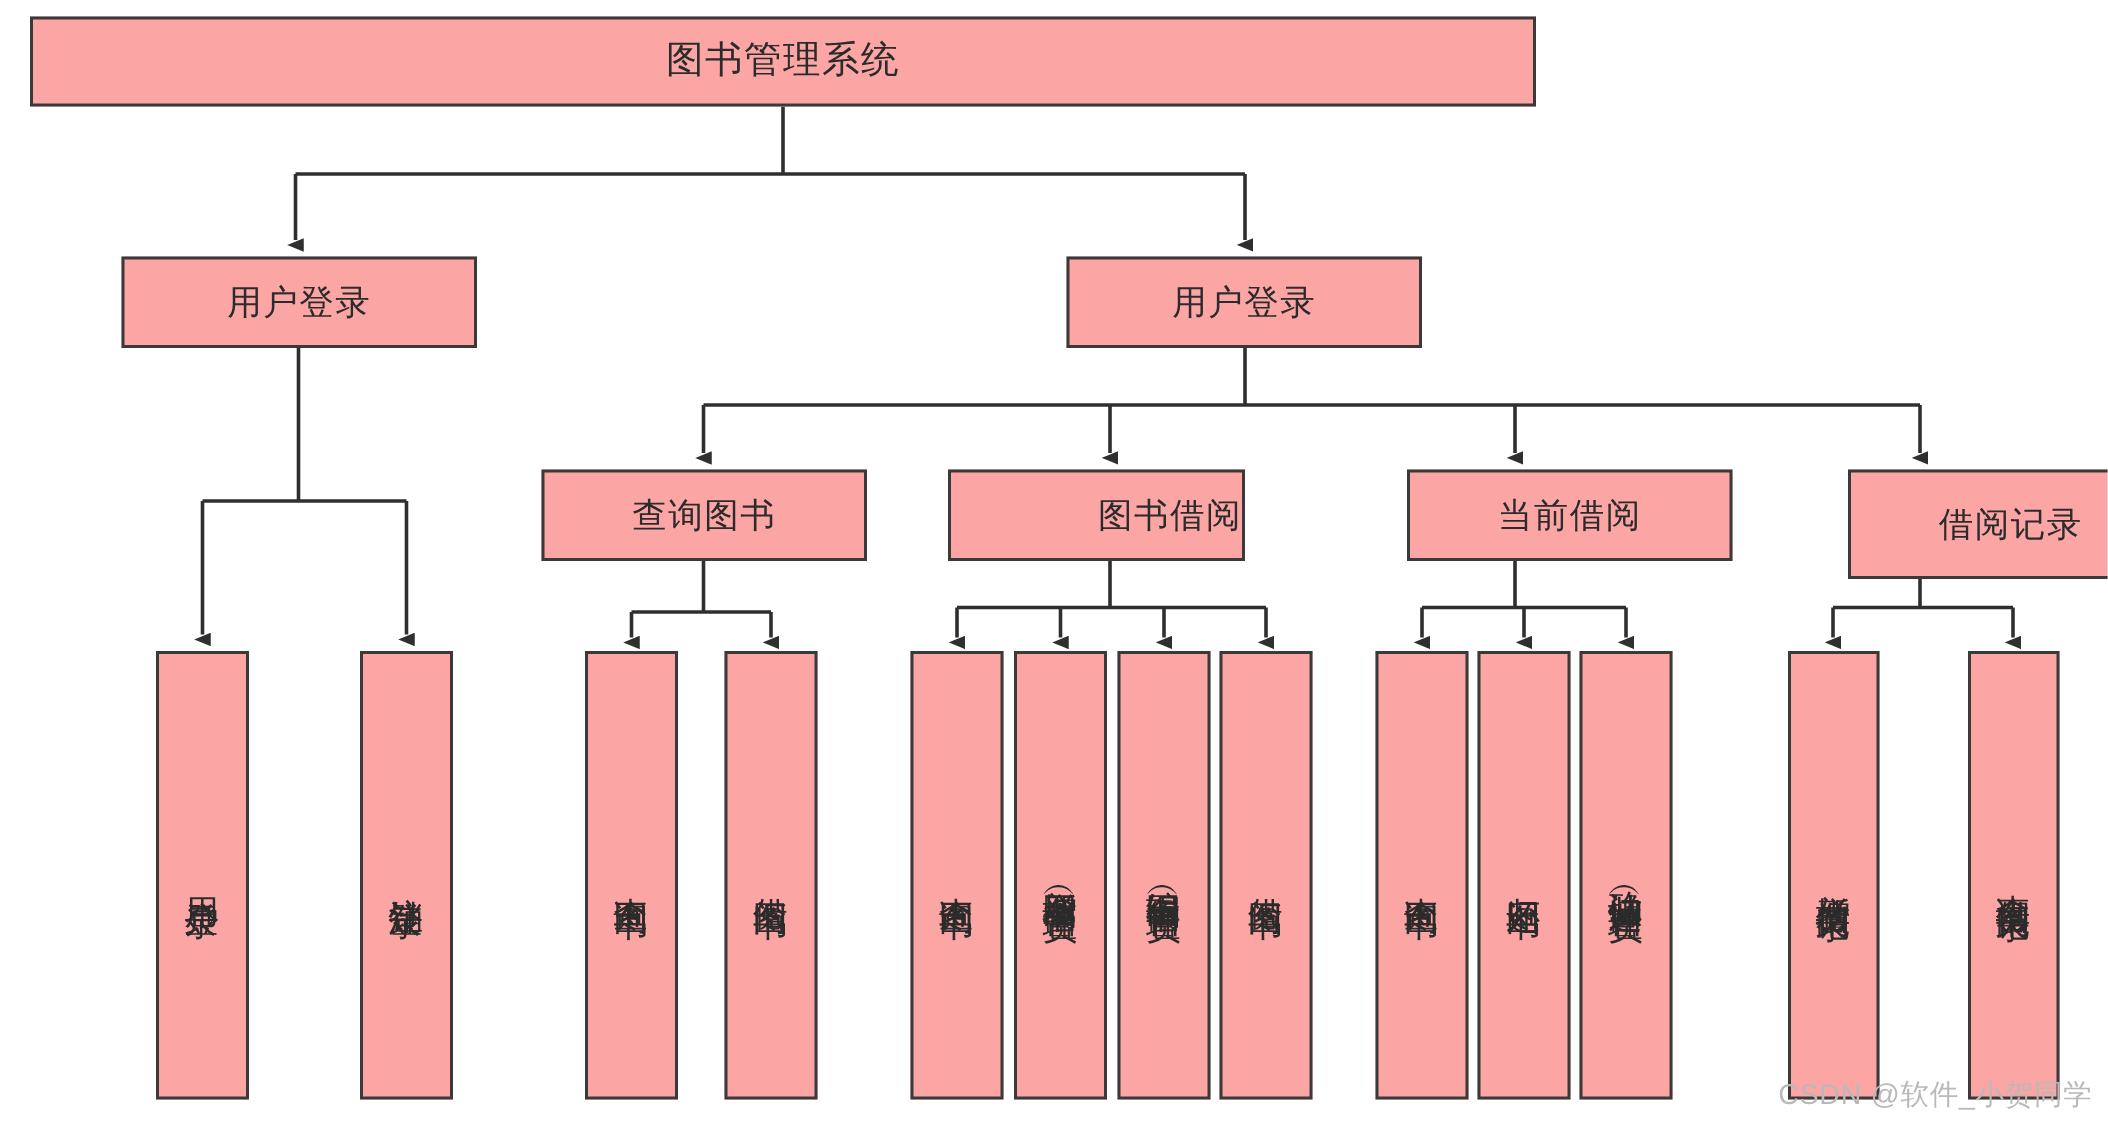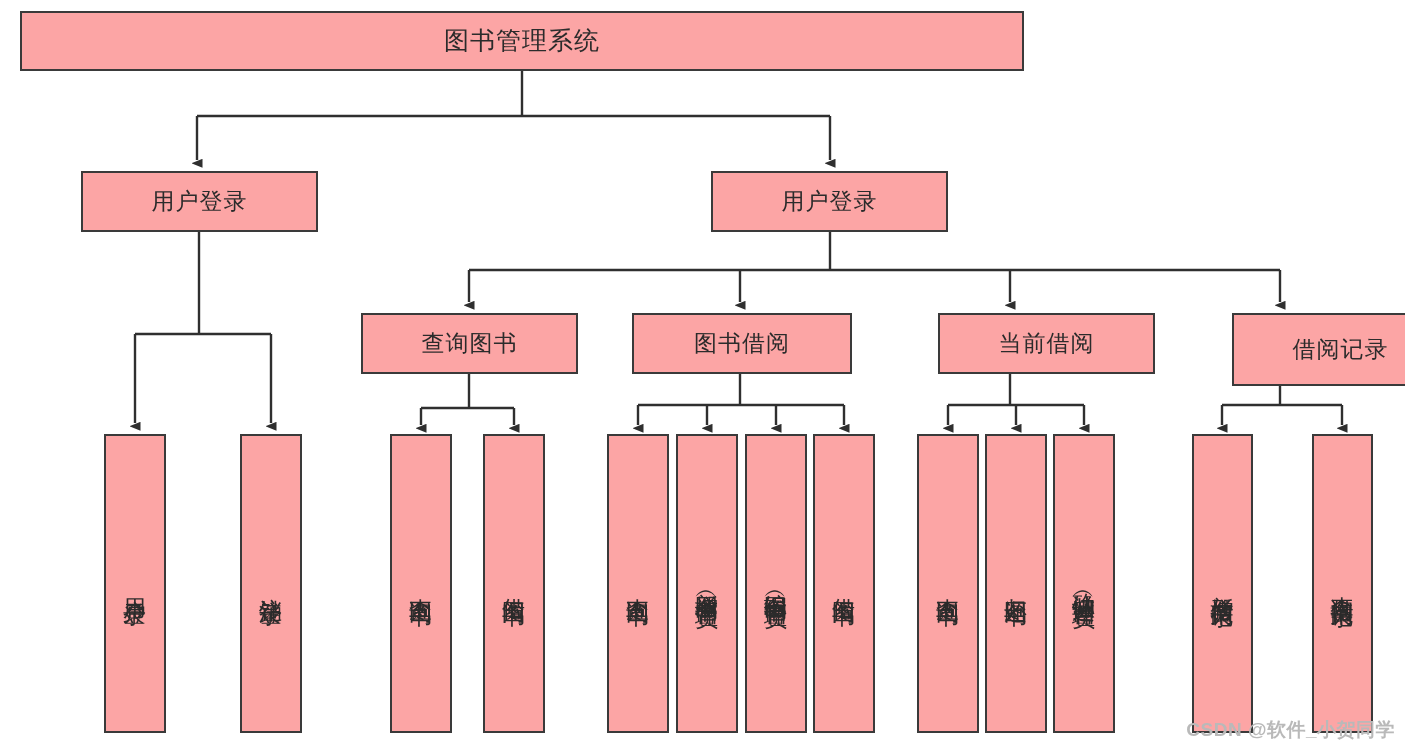--- a/index.html
+++ b/index.html
@@ -50,21 +50,20 @@
   }
   .watermark {
     position: absolute;
     right: 10px;
     bottom: 4px;
     font-size: 19px;
     color: #b9b9b9;
     letter-spacing: 0.5px;
     white-space: nowrap;
     pointer-events: none;
-    font-weight: bold;
   }
   .edge {
     stroke: #2f2f2f;
     stroke-width: 2.4;
     fill: none;
   }
 </style>
 </head>
 <body>
 
@@ -125,21 +124,21 @@
 </div>
 
 <div class="node-box" style="left:711px;top:171px;width:237px;height:61px;">
   <span class="node-h">用户登录</span>
 </div>
 
 <div class="node-box" style="left:361px;top:313px;width:217px;height:61px;">
   <span class="node-h">查询图书</span>
 </div>
 
-<div class="node-box" style="left:632px;top:313px;width:220px;height:61px;">
+<div class="node-box" style="left:632px;top:313px;width:198px;height:61px;justify-content:flex-end;">
   <span class="node-h">图书借阅</span>
 </div>
 
 <div class="node-box" style="left:938px;top:313px;width:217px;height:61px;">
   <span class="node-h">当前借阅</span>
 </div>
 
 <div class="node-box" style="left:1232px;top:313px;width:217px;height:73px;">
   <span class="node-h">借阅记录</span>
 </div>

